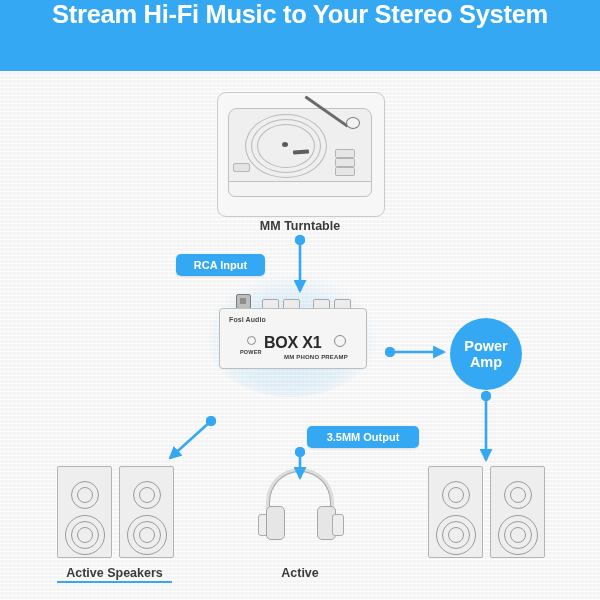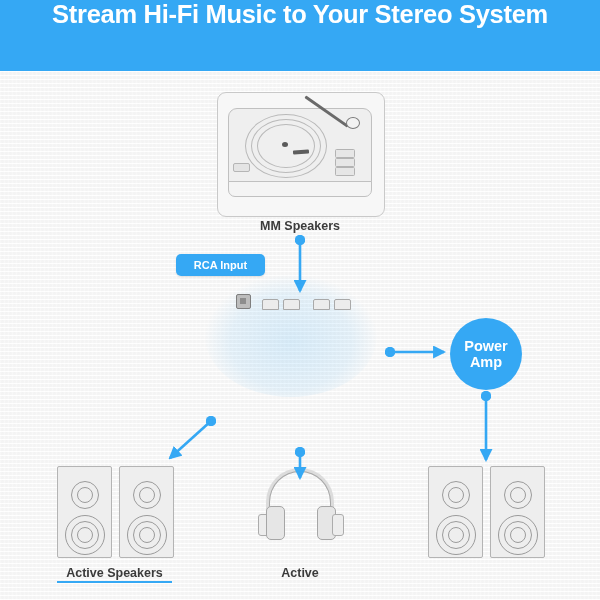--- a/index.html
+++ b/index.html
@@ -336,41 +336,50 @@
     <div class="tt-ring" id="tt-ring3"></div>
     <div id="tt-spindle"></div>
     <div id="tt-tonearm"></div>
     <div id="tt-pivot"></div>
     <div id="tt-headshell"></div>
     <div id="tt-switch"></div>
     <div class="tt-btn" style="top:56px;"></div>
     <div class="tt-btn" style="top:65px;"></div>
     <div class="tt-btn" style="top:74px;"></div>
   </div>
-  <div class="caption" style="left:217px; top:219px; width:166px;">MM Speakers</div>
+  <div class="caption" style="left:217px; top:219px; width:166px;">MM Turntable</div>
 
   <div class="pill" style="left:176px; top:254px; width:89px; height:22px;">RCA Input</div>
 
   <div id="preamp-halo"></div>
 
   <div id="conn-power">
     <div id="conn-power-in"></div>
   </div>
   <div class="conn" style="left:262px; top:299px; width:15px; height:9px;"></div>
   <div class="conn" style="left:283px; top:299px; width:15px; height:9px;"></div>
   <div class="conn" style="left:313px; top:299px; width:15px; height:9px;"></div>
   <div class="conn" style="left:334px; top:299px; width:15px; height:9px;"></div>
 
+  <div id="preamp-box">
+    <div id="preamp-brand">Fosi Audio</div>
+    <div id="preamp-power-led"></div>
+    <div id="preamp-power-label">POWER</div>
+    <div id="preamp-model">BOX X1</div>
+    <div id="preamp-sub">MM PHONO PREAMP</div>
+    <div id="preamp-knob"></div>
+  </div>
 
 
   <div id="power-amp">
     <span>Power</span>
     <span>Amp</span>
   </div>
 
+  <div class="pill" style="left:307px; top:426px; width:112px; height:22px;">3.5MM Output</div>
 
   <div class="speaker-box" style="left:57px; top:466px; width:53px; height:90px;">
     <div class="spk-ring" style="left:13px; top:14px; width:26px; height:26px;"></div>
     <div class="spk-ring" style="left:19px; top:20px; width:14px; height:14px;"></div>
     <div class="spk-ring" style="left:7px; top:48px; width:38px; height:38px;"></div>
     <div class="spk-ring" style="left:13px; top:54px; width:26px; height:26px;"></div>
     <div class="spk-ring" style="left:19px; top:60px; width:14px; height:14px;"></div>
   </div>
   <div class="speaker-box" style="left:119px; top:466px; width:53px; height:90px;">
     <div class="spk-ring" style="left:13px; top:14px; width:26px; height:26px;"></div>

